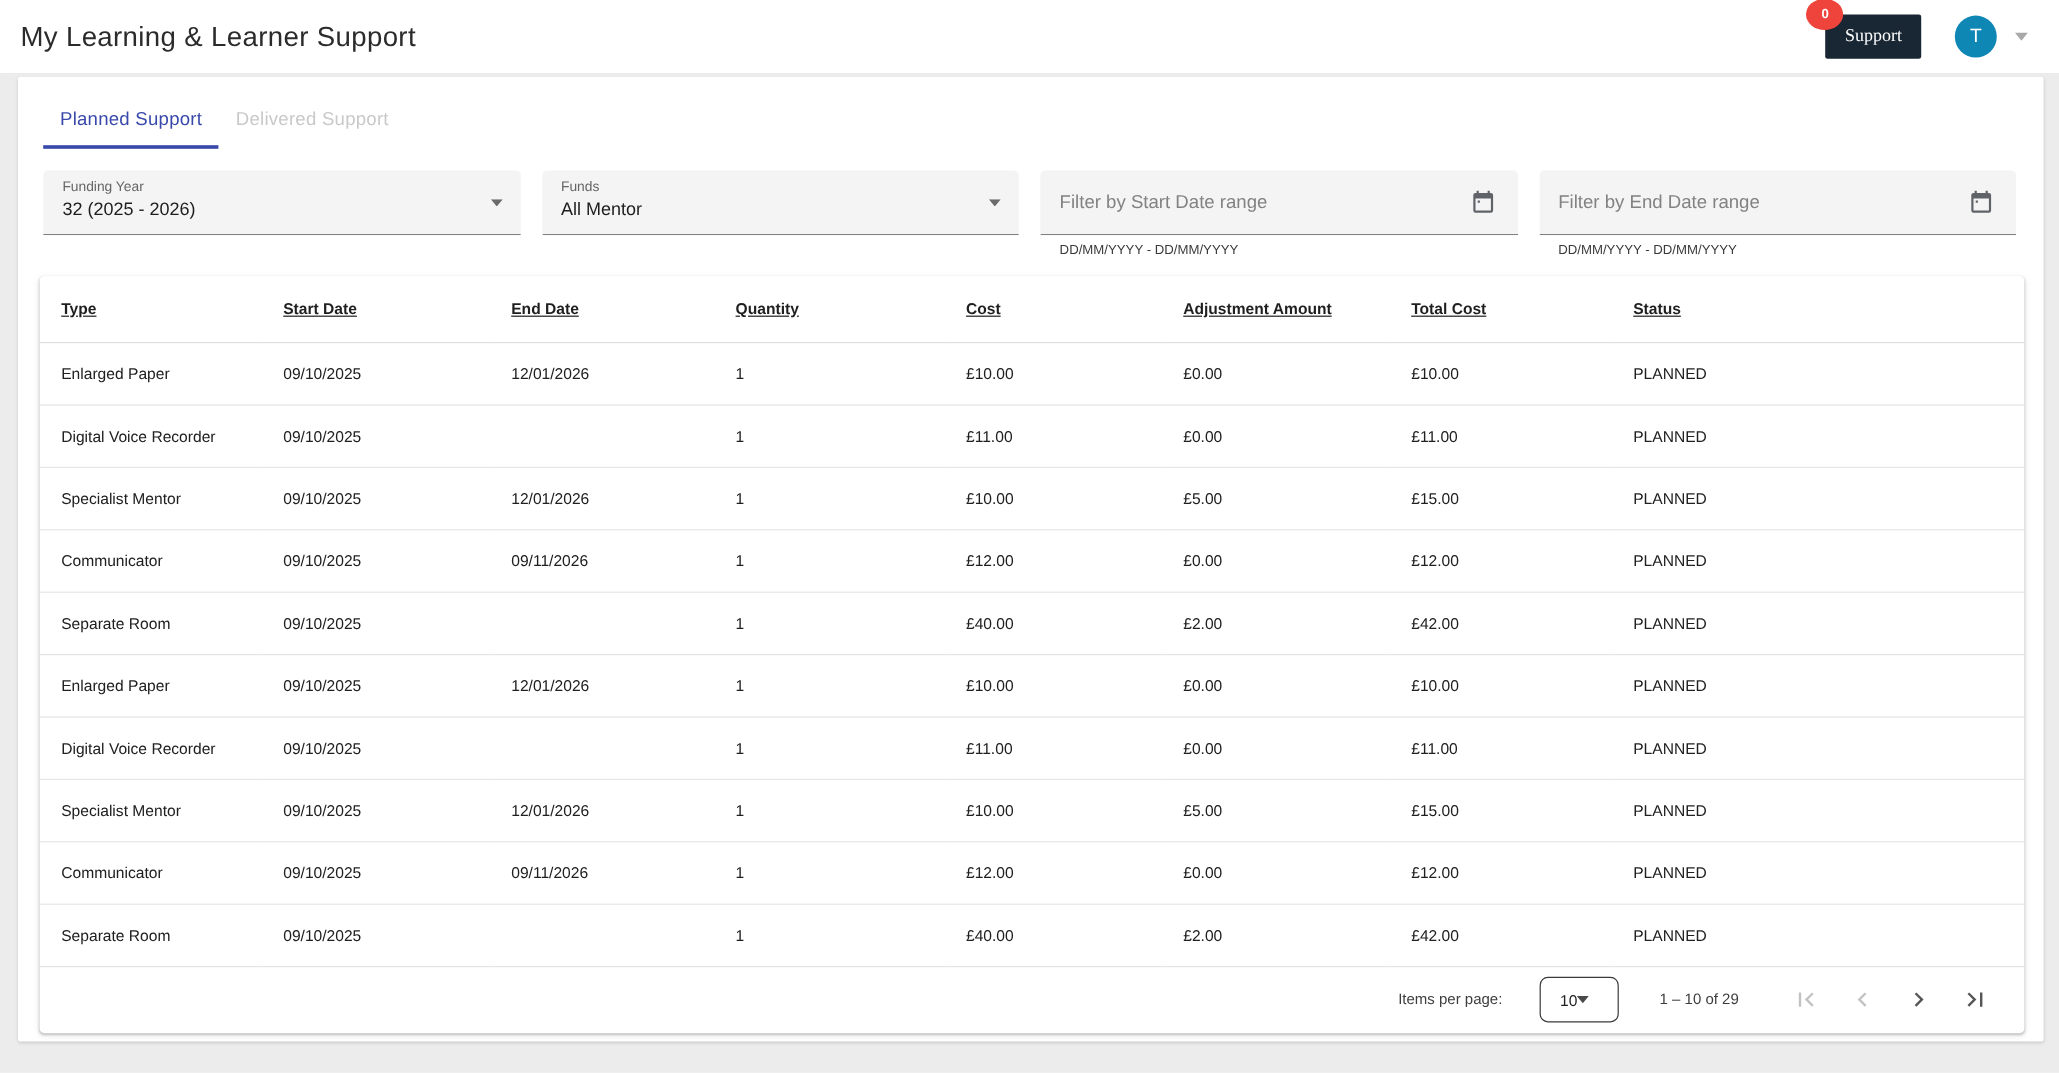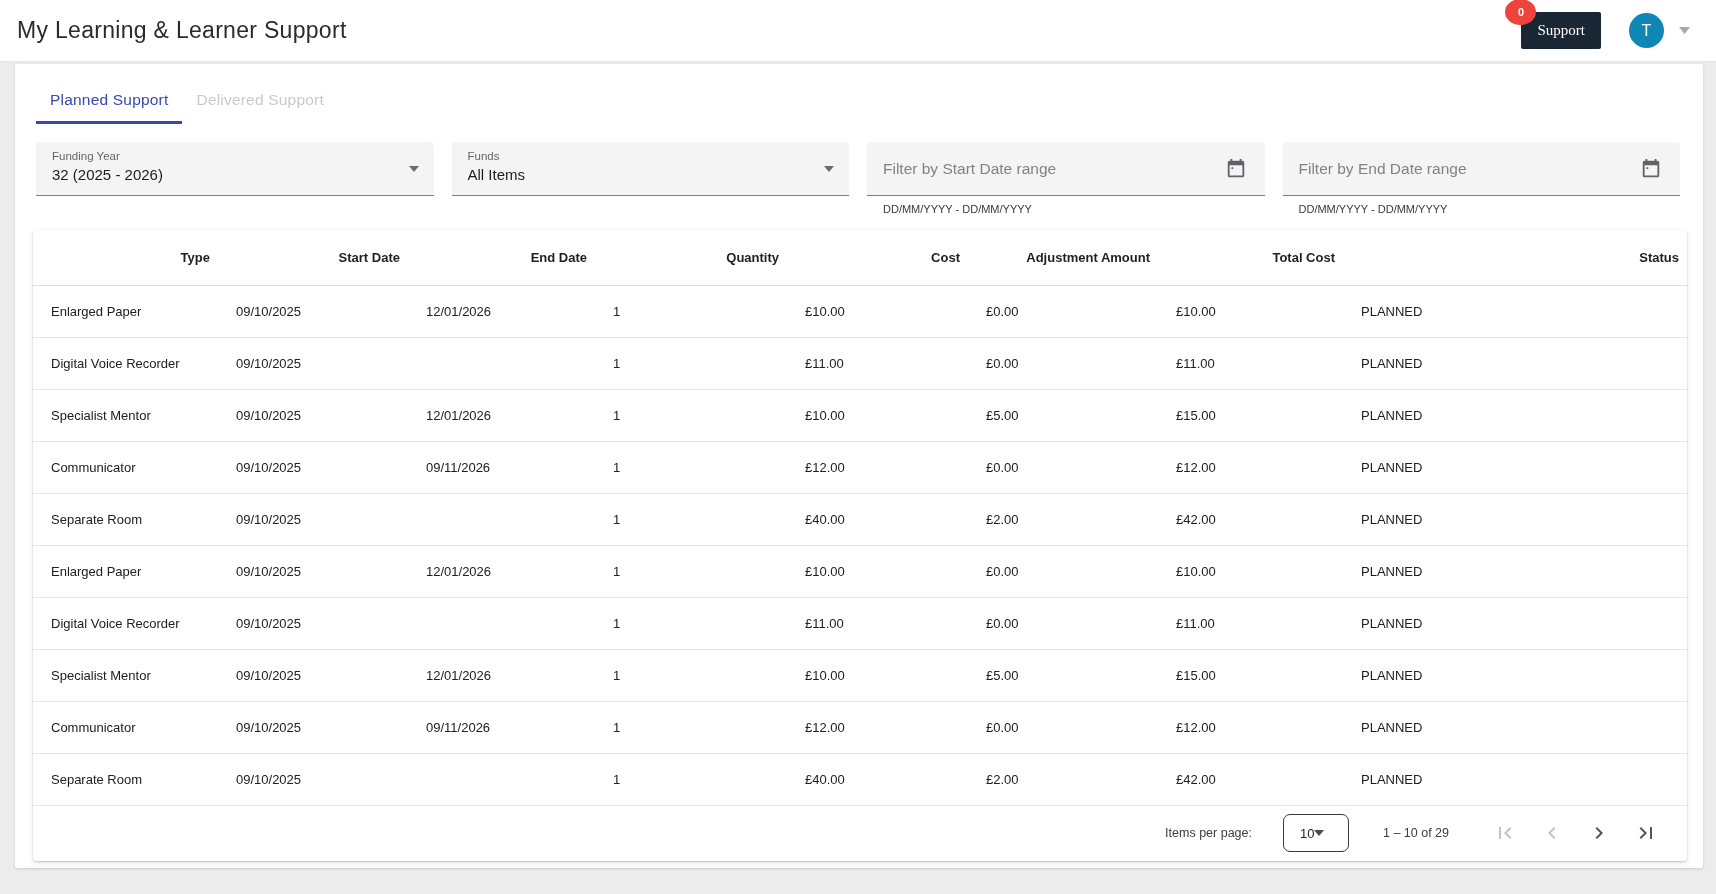--- a/index.html
+++ b/index.html
@@ -61,23 +61,24 @@
   .date-placeholder { flex:1; font-size:15.5px; color:#828282; white-space:nowrap; overflow:hidden; }
   .cal-btn { background:none; border:none; display:flex; padding:4px; cursor:pointer; }
   .hint { font-size:11px; color:#3a3a3a; margin:7px 0 0 16px; }
   
   .table-card {
     margin:15px 16px 0 18px; background:#fff; border-radius:4px; overflow:hidden;
     box-shadow:0 1px 2px rgba(0,0,0,.2), 0 2px 6px rgba(0,0,0,.09);
   }
   table { width:100%; border-collapse:collapse; table-layout:fixed; }
   th {
-    height:55px; text-align:right; padding:0 8px 0 18px;
+    height:55px; text-align:left; padding:0 8px 0 18px;
     font-size:13px; font-weight:700; color:#1f1f1f; border-bottom:1px solid #dedede;
     white-space:nowrap;
+    text-decoration:underline;
   }
   td {
     height:52px; padding:0 8px 0 18px; font-size:13px; color:#202020;
     border-bottom:1px solid #e5e5e5; white-space:nowrap; overflow:hidden;
   }
   
   .paginator {
     height:55px; display:flex; align-items:center; justify-content:flex-end;
     padding-right:18px; color:#3d3d3d;
   }
@@ -128,21 +129,21 @@
         <span class="caret">
           <svg width="10" height="6" viewBox="0 0 10 6">
               <path d="M0 0h10L5 6z" fill="#6b6b6b"></path>
             </svg>
         </span>
       </div>
     </div>
     <div class="filter-col">
       <div class="field select-field">
         <div class="field-label">Funds</div>
-        <div class="field-value">All Items</div>
+        <div class="field-value">All Mentor</div>
         <span class="caret">
           <svg width="10" height="6" viewBox="0 0 10 6">
               <path d="M0 0h10L5 6z" fill="#6b6b6b"></path>
             </svg>
         </span>
       </div>
     </div>
     <div class="filter-col">
       <div class="field date-field">
         <span class="date-placeholder">Filter by Start Date range</span>

